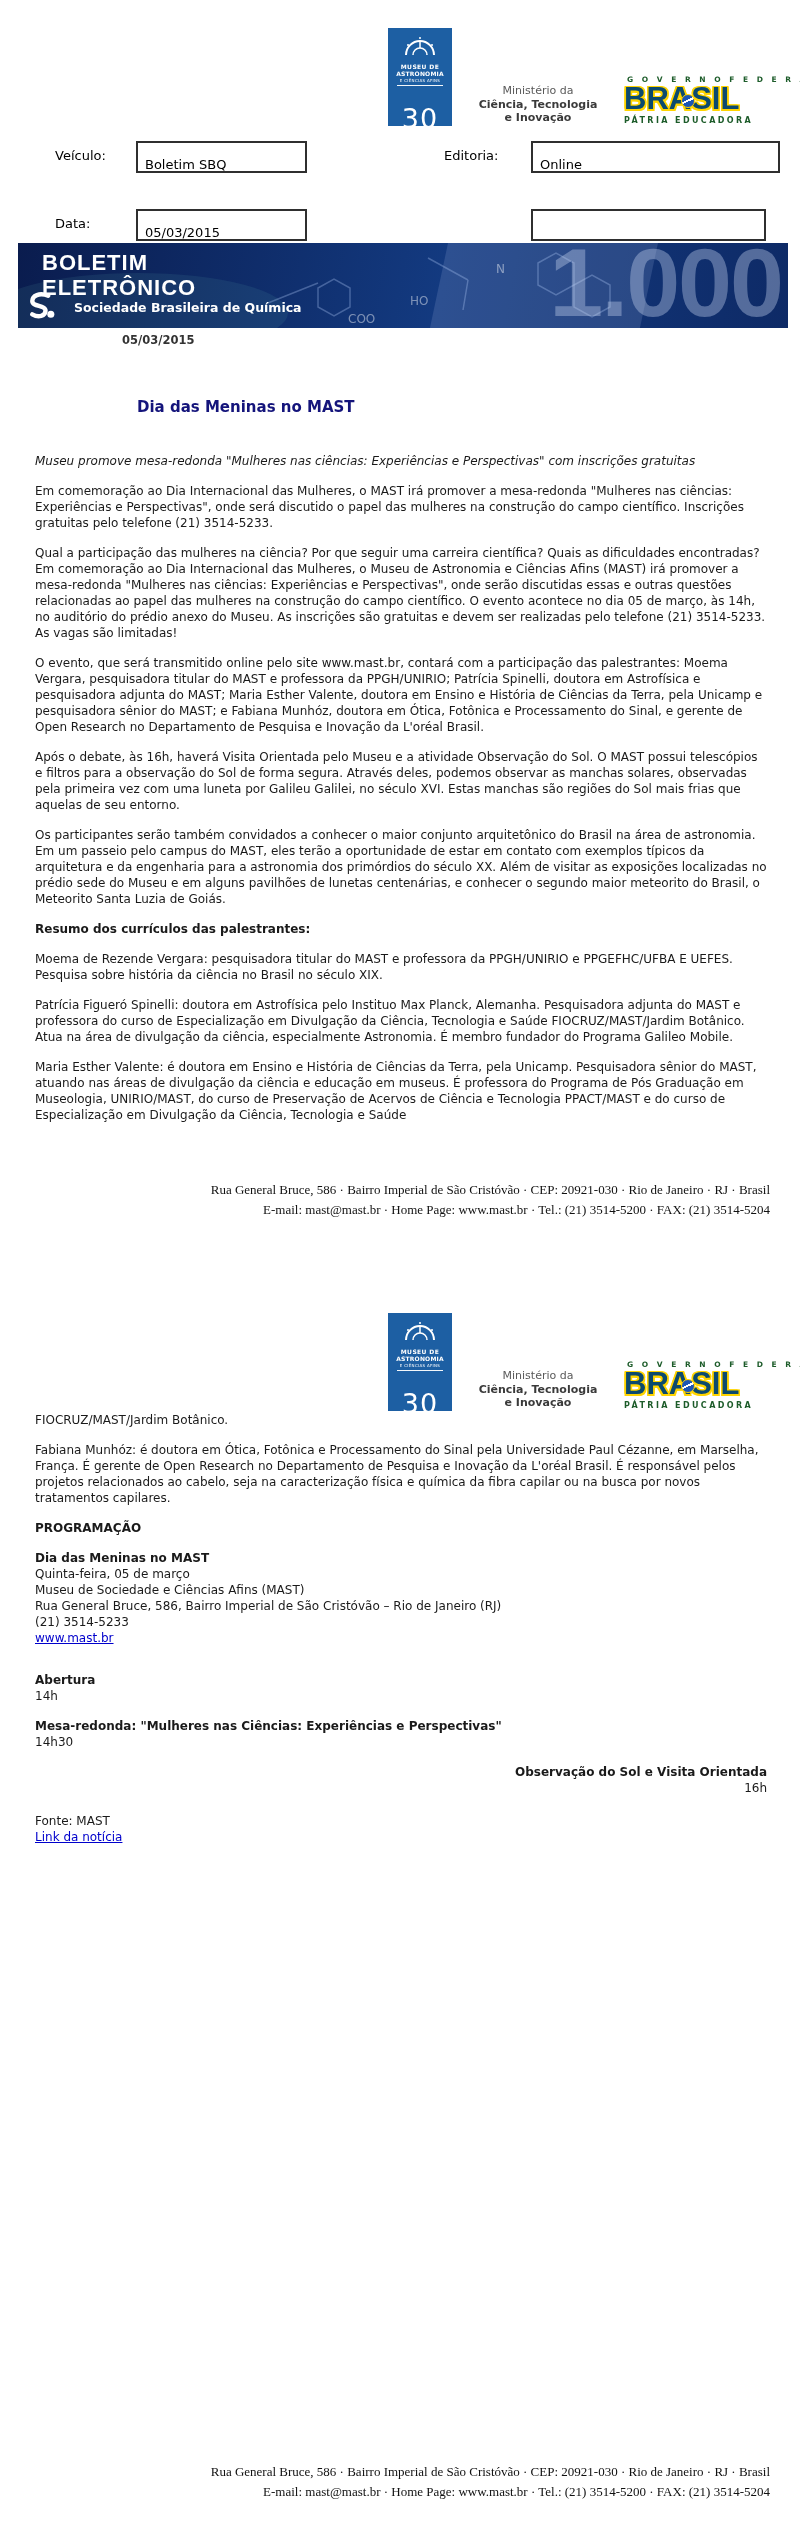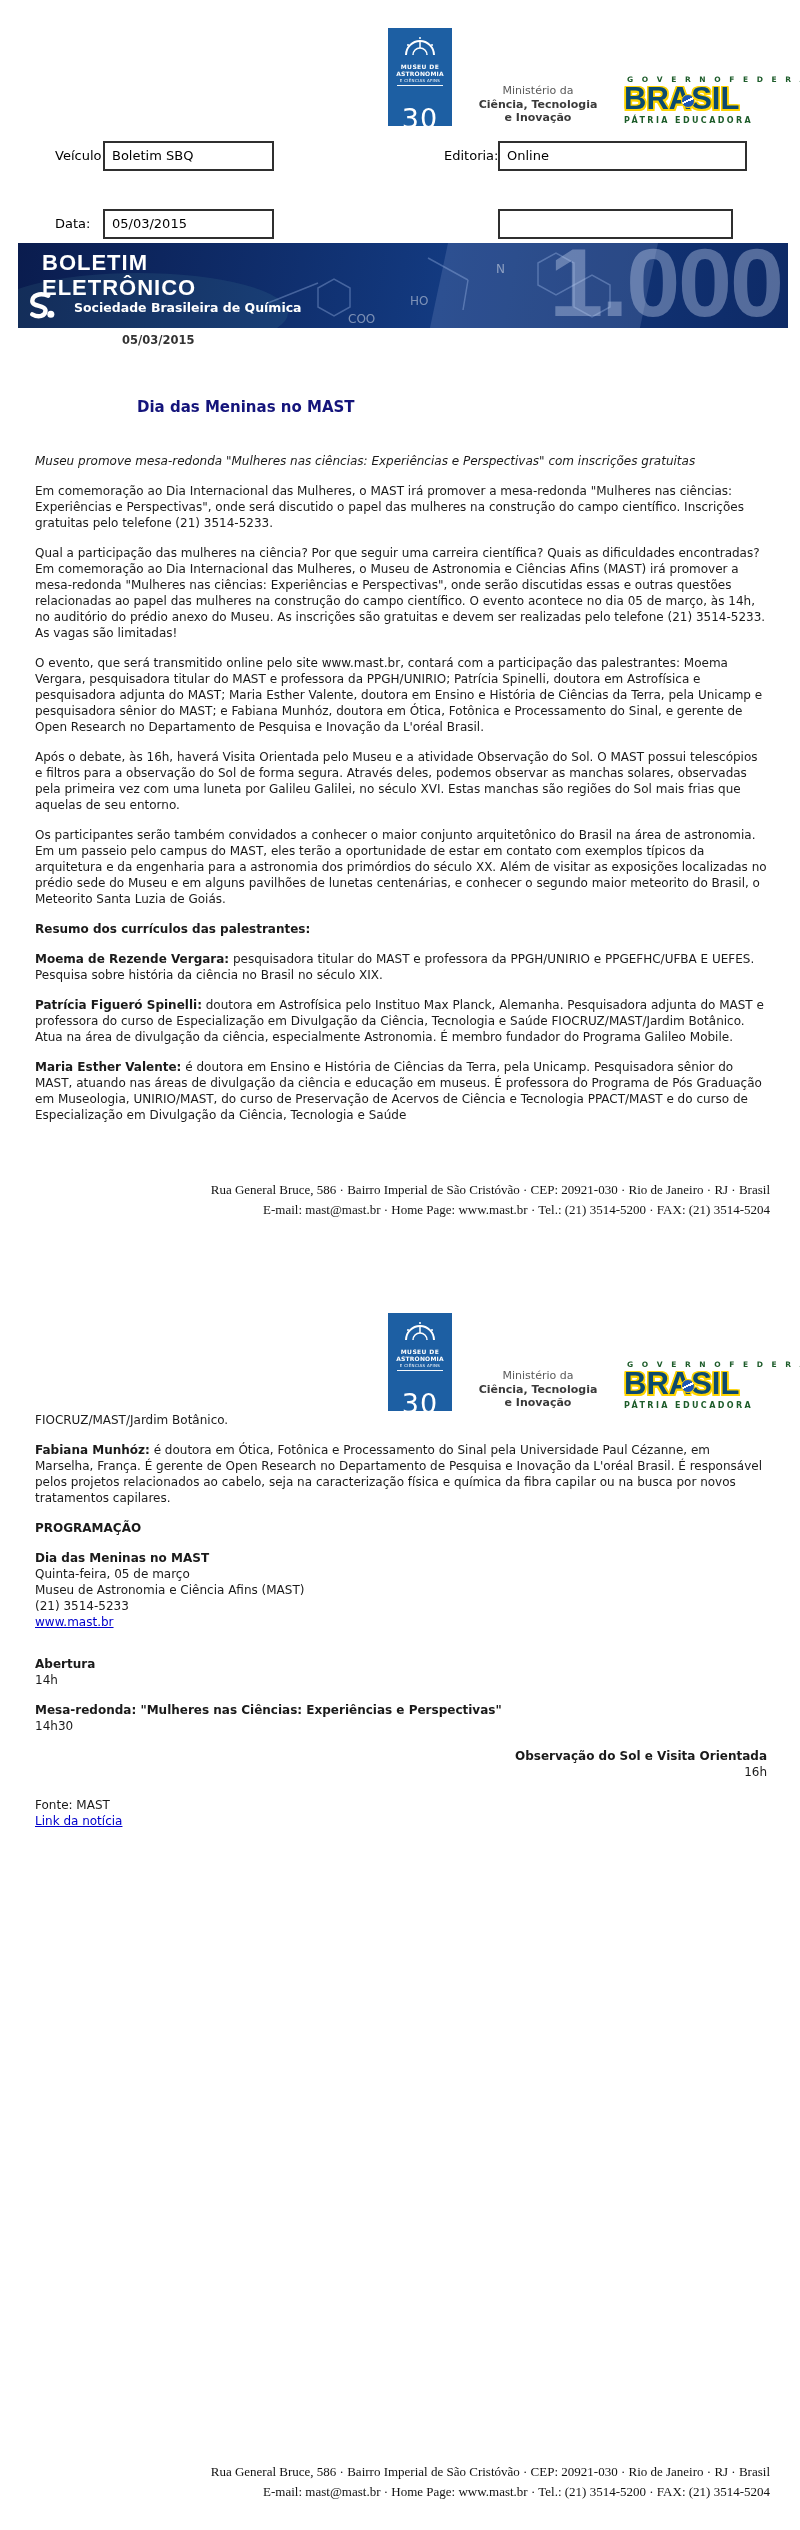--- a/index.html
+++ b/index.html
@@ -27,41 +27,41 @@
                 1.5px 0 #ffd400,-1.5px 0 #ffd400,0 1.5px #ffd400,0 -1.5px #ffd400;}
   .gov-flag{position:absolute;width:12px;height:12px;border-radius:50%;right:44px;top:10px;
     background:linear-gradient(155deg,#1b55b5 42%,#fff 42%,#fff 54%,#1b55b5 54%);
     border:1.5px solid #ffd400;}
   .gov-bottom{font-size:8px;font-weight:bold;color:#1d5c2a;letter-spacing:2.4px;margin-top:2px;white-space:nowrap;}
 
   
   .form-row{position:absolute;left:0;width:800px;height:32px;}
   .flabel{position:absolute;top:7px;font-size:13px;color:#000;}
   .fbox{position:absolute;top:0;height:30px;border:2px solid #2f2f2f;background:#fff;box-sizing:border-box;
-        padding:5px 7px;font-size:13px;color:#000;}
+        padding:14px 7px;font-size:13px;color:#000;margin-left:33px;}
 
   
   .banner{position:absolute;top:243px;left:18px;width:770px;height:85px;overflow:hidden;
           background:linear-gradient(100deg,#0a1c4e 0%,#123succ 0%,#133a80 55%,#0e2a66 100%);
           background:linear-gradient(100deg,#0a1c4e 0%,#133a80 55%,#0e2a66 100%);}
   .banner svg.decor{position:absolute;left:0;top:0;}
   .banner-title{position:absolute;top:7px;left:24px;color:#fff;font-weight:bold;font-size:22px;line-height:25px;
                 letter-spacing:1px;font-family:"Liberation Sans",sans-serif;}
   .banner-watermark{position:absolute;right:6px;top:-16px;font-size:97px;font-weight:bold;
                     color:rgba(200,212,240,.38);letter-spacing:-2px;font-family:"Liberation Sans",sans-serif;}
   .sbq-row{position:absolute;left:9px;bottom:5px;display:flex;align-items:center;gap:17px;}
   .sbq-name{color:#fff;font-weight:bold;font-size:12.5px;}
   .banner-date{position:absolute;top:333px;left:122px;font-size:11.5px;font-weight:bold;color:#333;}
 
   
   .article{position:absolute;left:35px;width:732px;font-size:12px;line-height:16px;color:#1a1a1a;}
   .article p{margin:0 0 14px;}
   .a-title{font-size:15px;font-weight:bold;color:#14147b;margin:0 0 38px 102px;}
   .a-sub{font-style:italic;margin:0 0 16px;}
-  .bname{font-weight:bold;}
+  .bname{font-weight:normal;}
   .h-bold{font-weight:bold;}
   .evline{line-height:16px;}
   .link{color:#0000cc;text-decoration:underline;cursor:pointer;}
   .mt26{margin-top:26px;}
   .mt34{margin-top:17px;}
 
   .addr-footer{position:absolute;right:30px;text-align:right;font-family:"Liberation Serif","DejaVu Serif",serif;
                font-size:13px;line-height:20px;color:#111;}
 </style>
 </head>
@@ -199,21 +199,22 @@
     </div>
   </div>
 
   <div class="article" style="top:1412px;">
     <p>FIOCRUZ/MAST/Jardim Botânico.</p>
     <p><span class="bname">Fabiana Munhóz:</span><span> é doutora em Ótica, Fotônica e Processamento do Sinal pela Universidade Paul Cézanne, em Marselha, França. É gerente de Open Research no Departamento de Pesquisa e Inovação da L'oréal Brasil. É responsável pelos projetos relacionados ao cabelo, seja na caracterização física e química da fibra capilar ou na busca por novos tratamentos capilares.</span></p>
     <p class="h-bold">PROGRAMAÇÃO</p>
     <div style="margin-bottom:0;">
       <div class="evline h-bold">Dia das Meninas no MAST</div>
       <div class="evline">Quinta-feira, 05 de março</div>
-      <div class="evline">Museu de Astronomia e Ciência Afins (MAST)</div>
+      <div class="evline">Museu de Sociedade e Ciências Afins (MAST)</div>
+      <div class="evline">Rua General Bruce, 586, Bairro Imperial de São Cristóvão – Rio de Janeiro (RJ)</div>
       <div class="evline">(21) 3514-5233</div>
       <div class="evline"><a class="link">www.mast.br</a></div>
     </div>
     <div class="mt26">
       <div class="evline h-bold">Abertura</div>
       <div class="evline">14h</div>
     </div>
     <div style="margin-top:14px;">
       <div class="evline h-bold">Mesa-redonda: "Mulheres nas Ciências: Experiências e Perspectivas"</div>
       <div class="evline">14h30</div>

